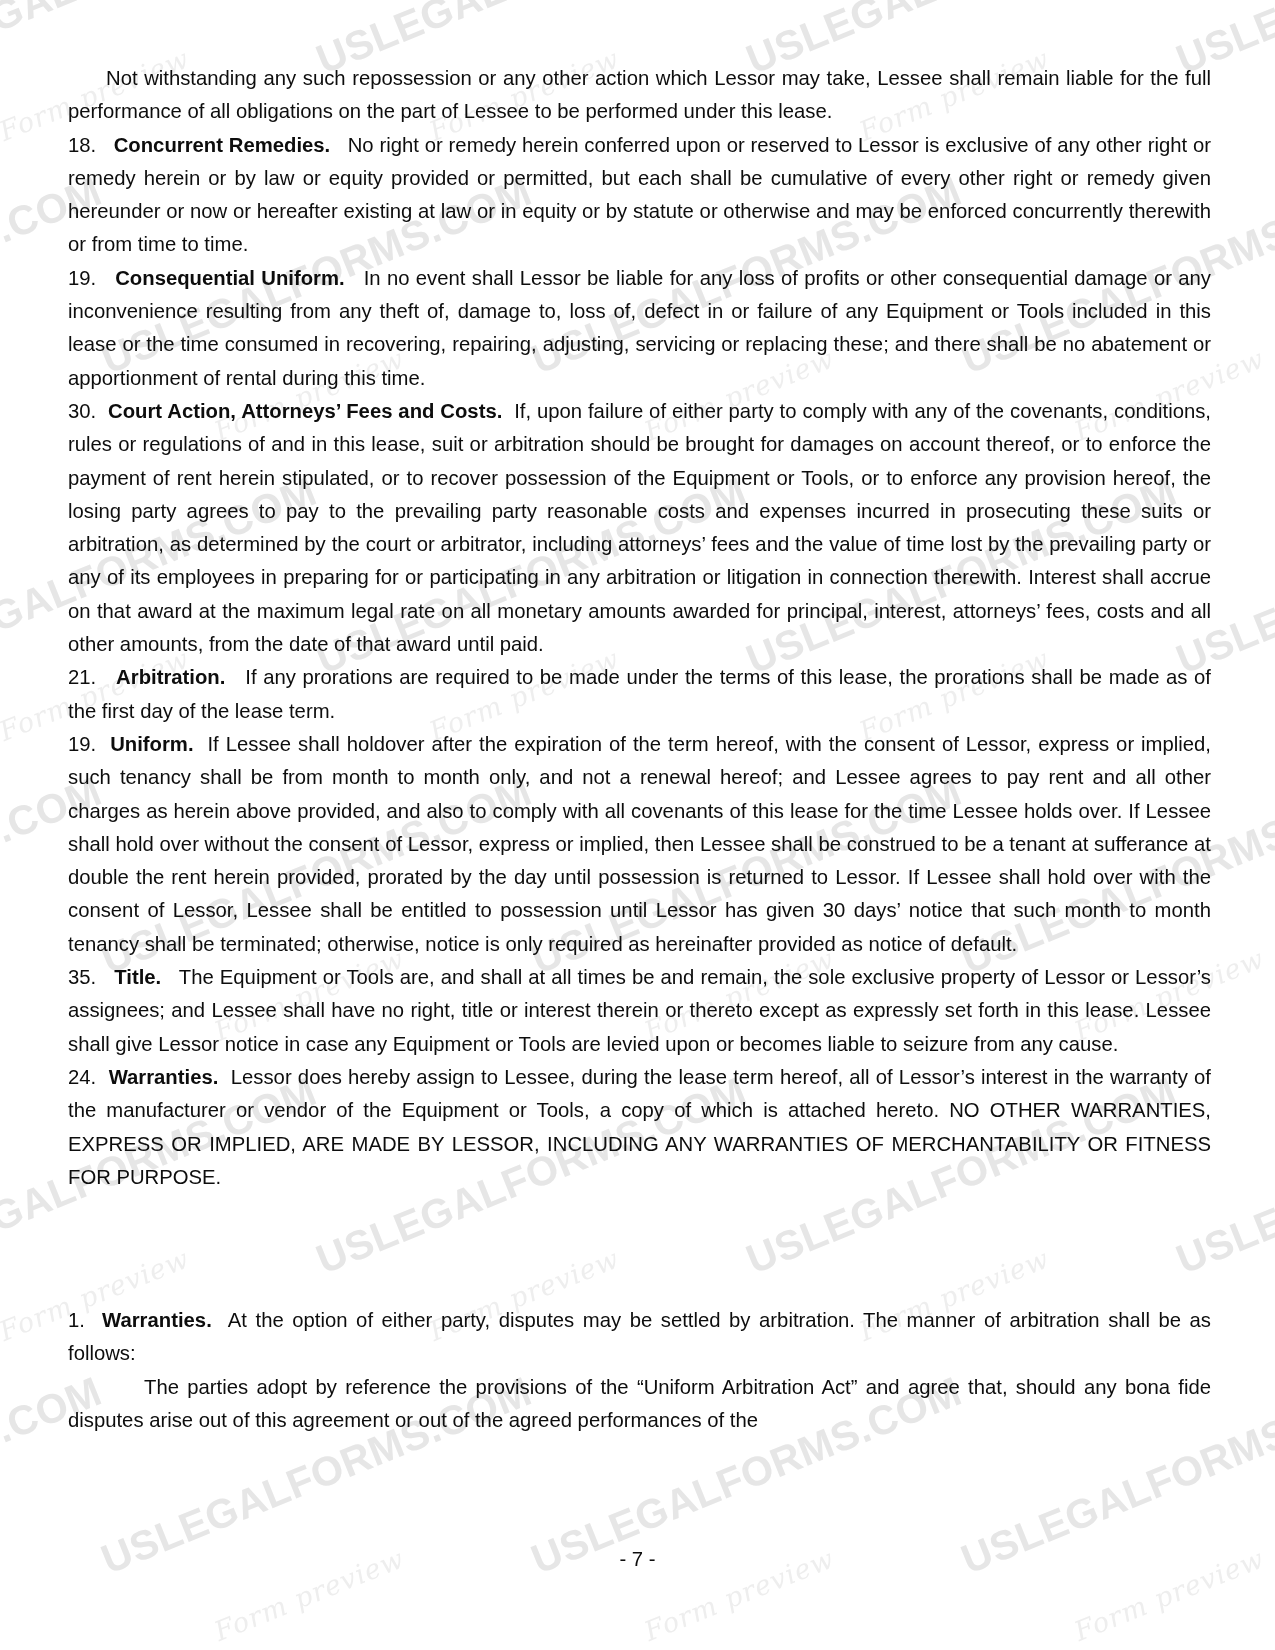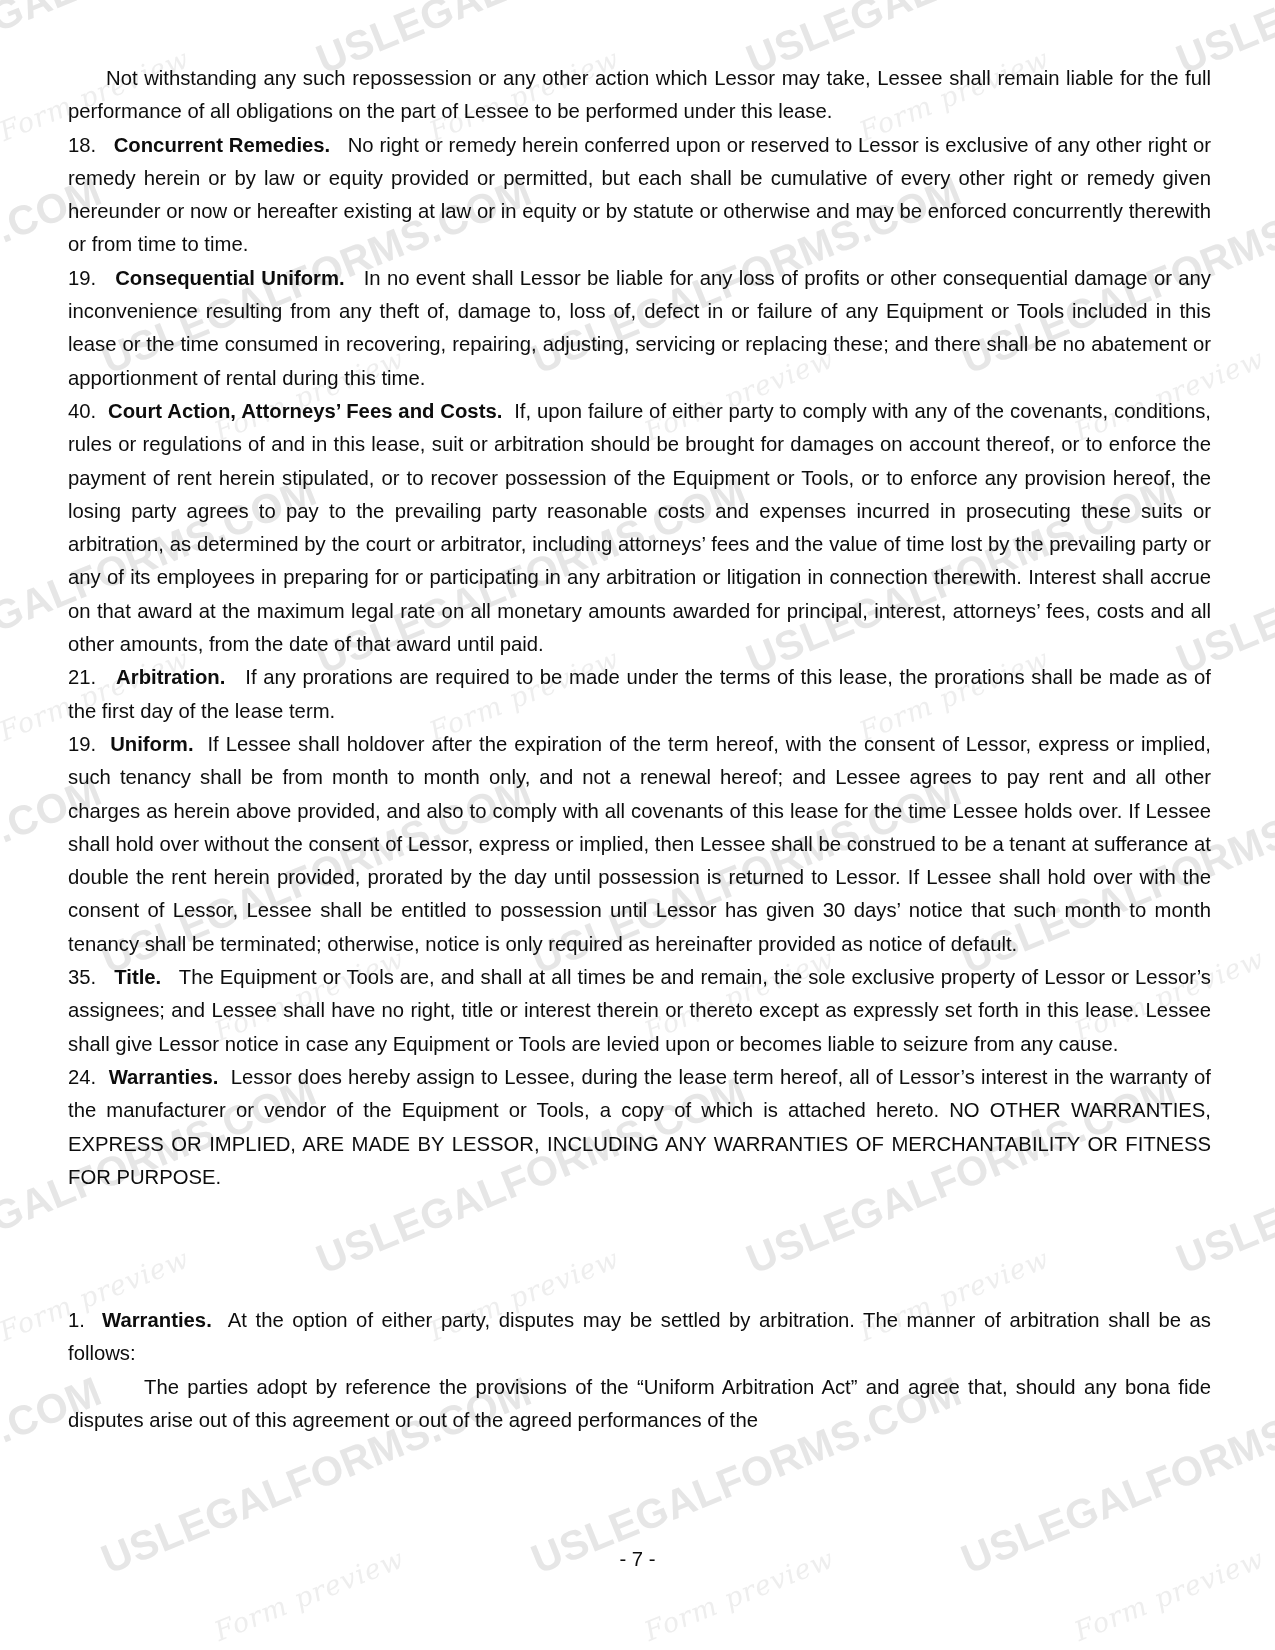--- a/index.html
+++ b/index.html
@@ -165,21 +165,21 @@
       <span>No right or remedy herein conferred upon or reserved to Lessor is exclusive of any other right or remedy herein or by law or equity provided or permitted, but each shall be cumulative of every other right or remedy given hereunder or now or hereafter existing at law or in equity or by statute or otherwise and may be enforced concurrently therewith or from time to time.</span>
     </p>
 
     <p class="para">
       <span class="num">19.</span>&nbsp;&nbsp;
       <span class="sec-title">Consequential Uniform.</span>&nbsp;&nbsp;
       <span>In no event shall Lessor be liable for any loss of profits or other consequential damage or any inconvenience resulting from any theft of, damage to, loss of, defect in or failure of any Equipment or Tools included in this lease or the time consumed in recovering, repairing, adjusting, servicing or replacing these; and there shall be no abatement or apportionment of rental during this time.</span>
     </p>
 
     <p class="para">
-      <span class="num">40.</span>&nbsp;
+      <span class="num">30.</span>&nbsp;
       <span class="sec-title">Court Action, Attorneys’ Fees and Costs.</span>&nbsp;
       <span>If, upon failure of either party to comply with any of the covenants, conditions, rules or regulations of and in this lease, suit or arbitration should be brought for damages on account thereof, or to enforce the payment of rent herein stipulated, or to recover possession of the Equipment or Tools, or to enforce any provision hereof, the losing party agrees to pay to the prevailing party reasonable costs and expenses incurred in prosecuting these suits or arbitration, as determined by the court or arbitrator, including attorneys’ fees and the value of time lost by the prevailing party or any of its employees in preparing for or participating in any arbitration or litigation in connection therewith.  Interest shall accrue on that award at the maximum legal rate on all monetary amounts awarded for principal, interest, attorneys’ fees, costs and all other amounts, from the date of that award until paid.</span>
     </p>
 
     <p class="para">
       <span class="num">21.</span>&nbsp;&nbsp;
       <span class="sec-title">Arbitration.</span>&nbsp;&nbsp;
       <span>If any prorations are required to be made under the terms of this lease, the prorations shall be made as of the first day of the lease term.</span>
     </p>
 

